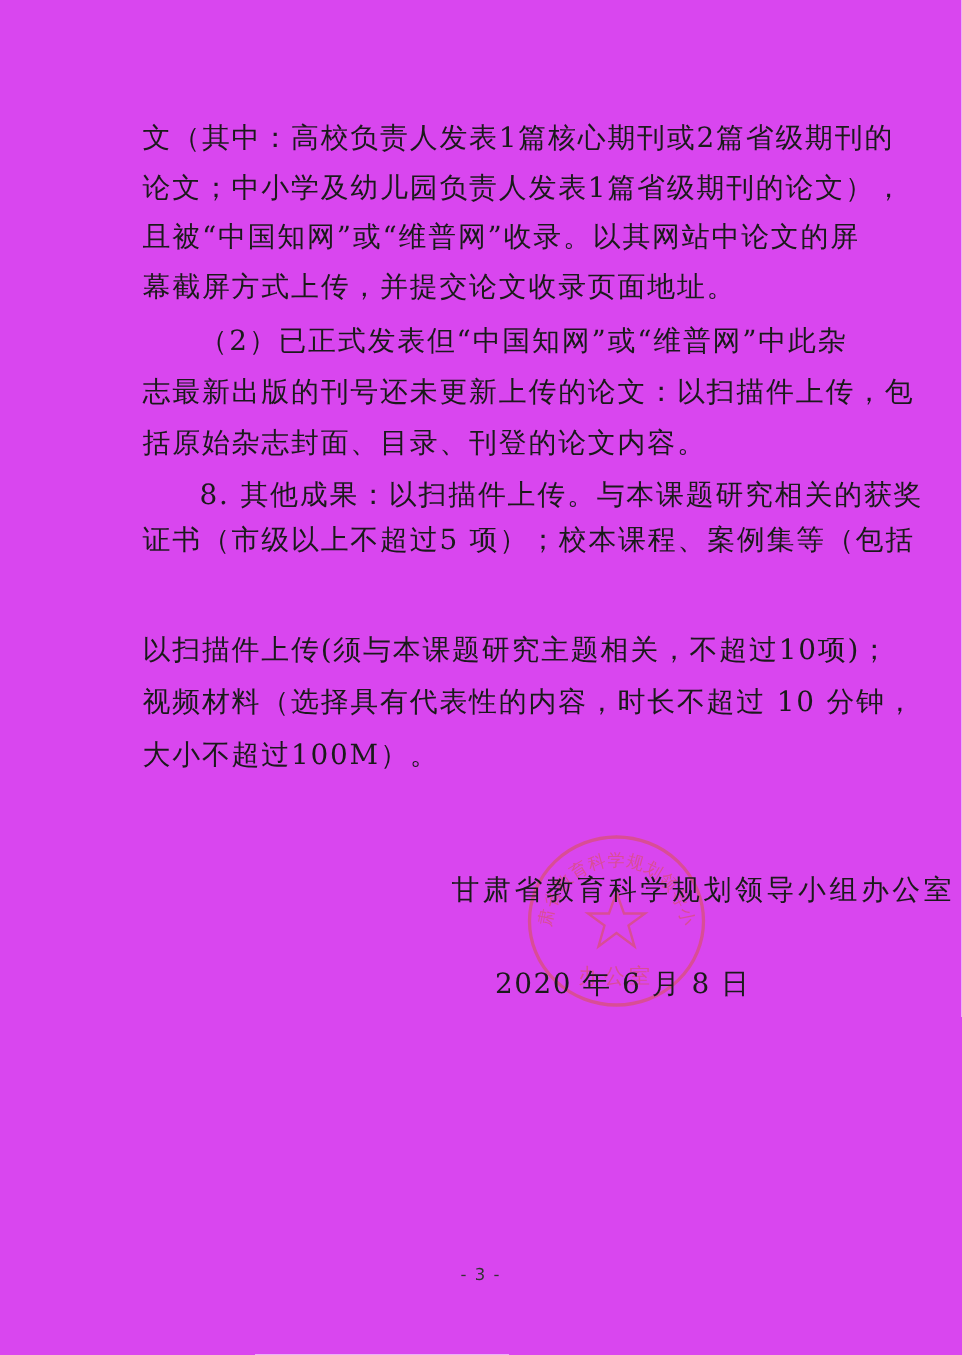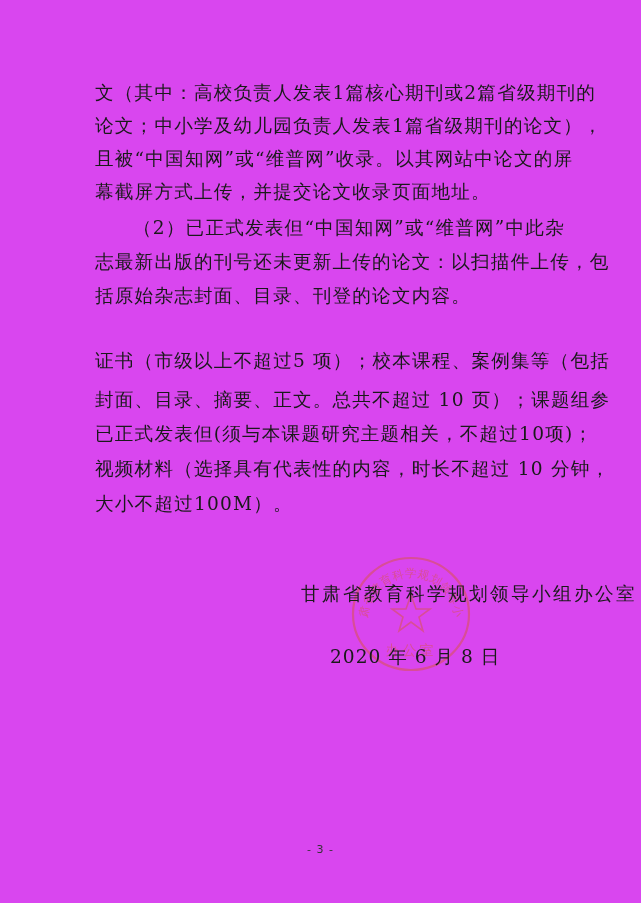--- a/index.html
+++ b/index.html
@@ -75,23 +75,23 @@
 
   <div class="line last" style="top:81px;">文（其中：高校负责人发表1篇核心期刊或2篇省级期刊的</div>
   <div class="line" style="top:114px;">论文；中小学及幼儿园负责人发表1篇省级期刊的论文），</div>
   <div class="line last" style="top:180px;">幕截屏方式上传，并提交论文收录页面地址。</div>
   <div class="line" style="top:147px;">且被“中国知网”或“维普网”收录。以其网站中论文的屏</div>
 
   <div class="line indent" style="top:216px;">（2）已正式发表但“中国知网”或“维普网”中此杂</div>
   <div class="line" style="top:250px;">志最新出版的刊号还未更新上传的论文：以扫描件上传，包</div>
   <div class="line last" style="top:284px;">括原始杂志封面、目录、刊登的论文内容。</div>
 
+  <div class="line indent" style="top:319px;">8. 其他成果：以扫描件上传。与本课题研究相关的获奖</div>
   <div class="line" style="top:349px;">证书（市级以上不超过5 项）；校本课程、案例集等（包括</div>
-  <div class="line" style="top:388px;">封面、目录、摘要、正文。总共不超过 10 页）；课题组参</div>
-  <div class="line" style="top:422px;">已正式发表但(须与本课题研究主题相关，不超过10项)；</div>
+  <div class="line" style="top:422px;">以扫描件上传(须与本课题研究主题相关，不超过10项)；</div>
   <div class="line" style="top:457px;">视频材料（选择具有代表性的内容，时长不超过 10 分钟，</div>
   <div class="line last" style="top:492px;">大小不超过100M）。</div>
 
   <svg class="stamp" viewBox="0 0 122 118">
     <defs>
       <path id="sealArc" d="M 17 66 A 44 44 0 1 1 105 66"></path>
     </defs>
     <ellipse cx="61" cy="59" rx="58" ry="56" fill="none" stroke="#d9534f" stroke-width="2.2"></ellipse>
     <text font-size="11.5" fill="#d9534f" font-family="DejaVu Serif, serif" letter-spacing="0.5">
       <textPath href="#sealArc" startOffset="50%" text-anchor="middle">甘肃省教育科学规划领导小组</textPath>

